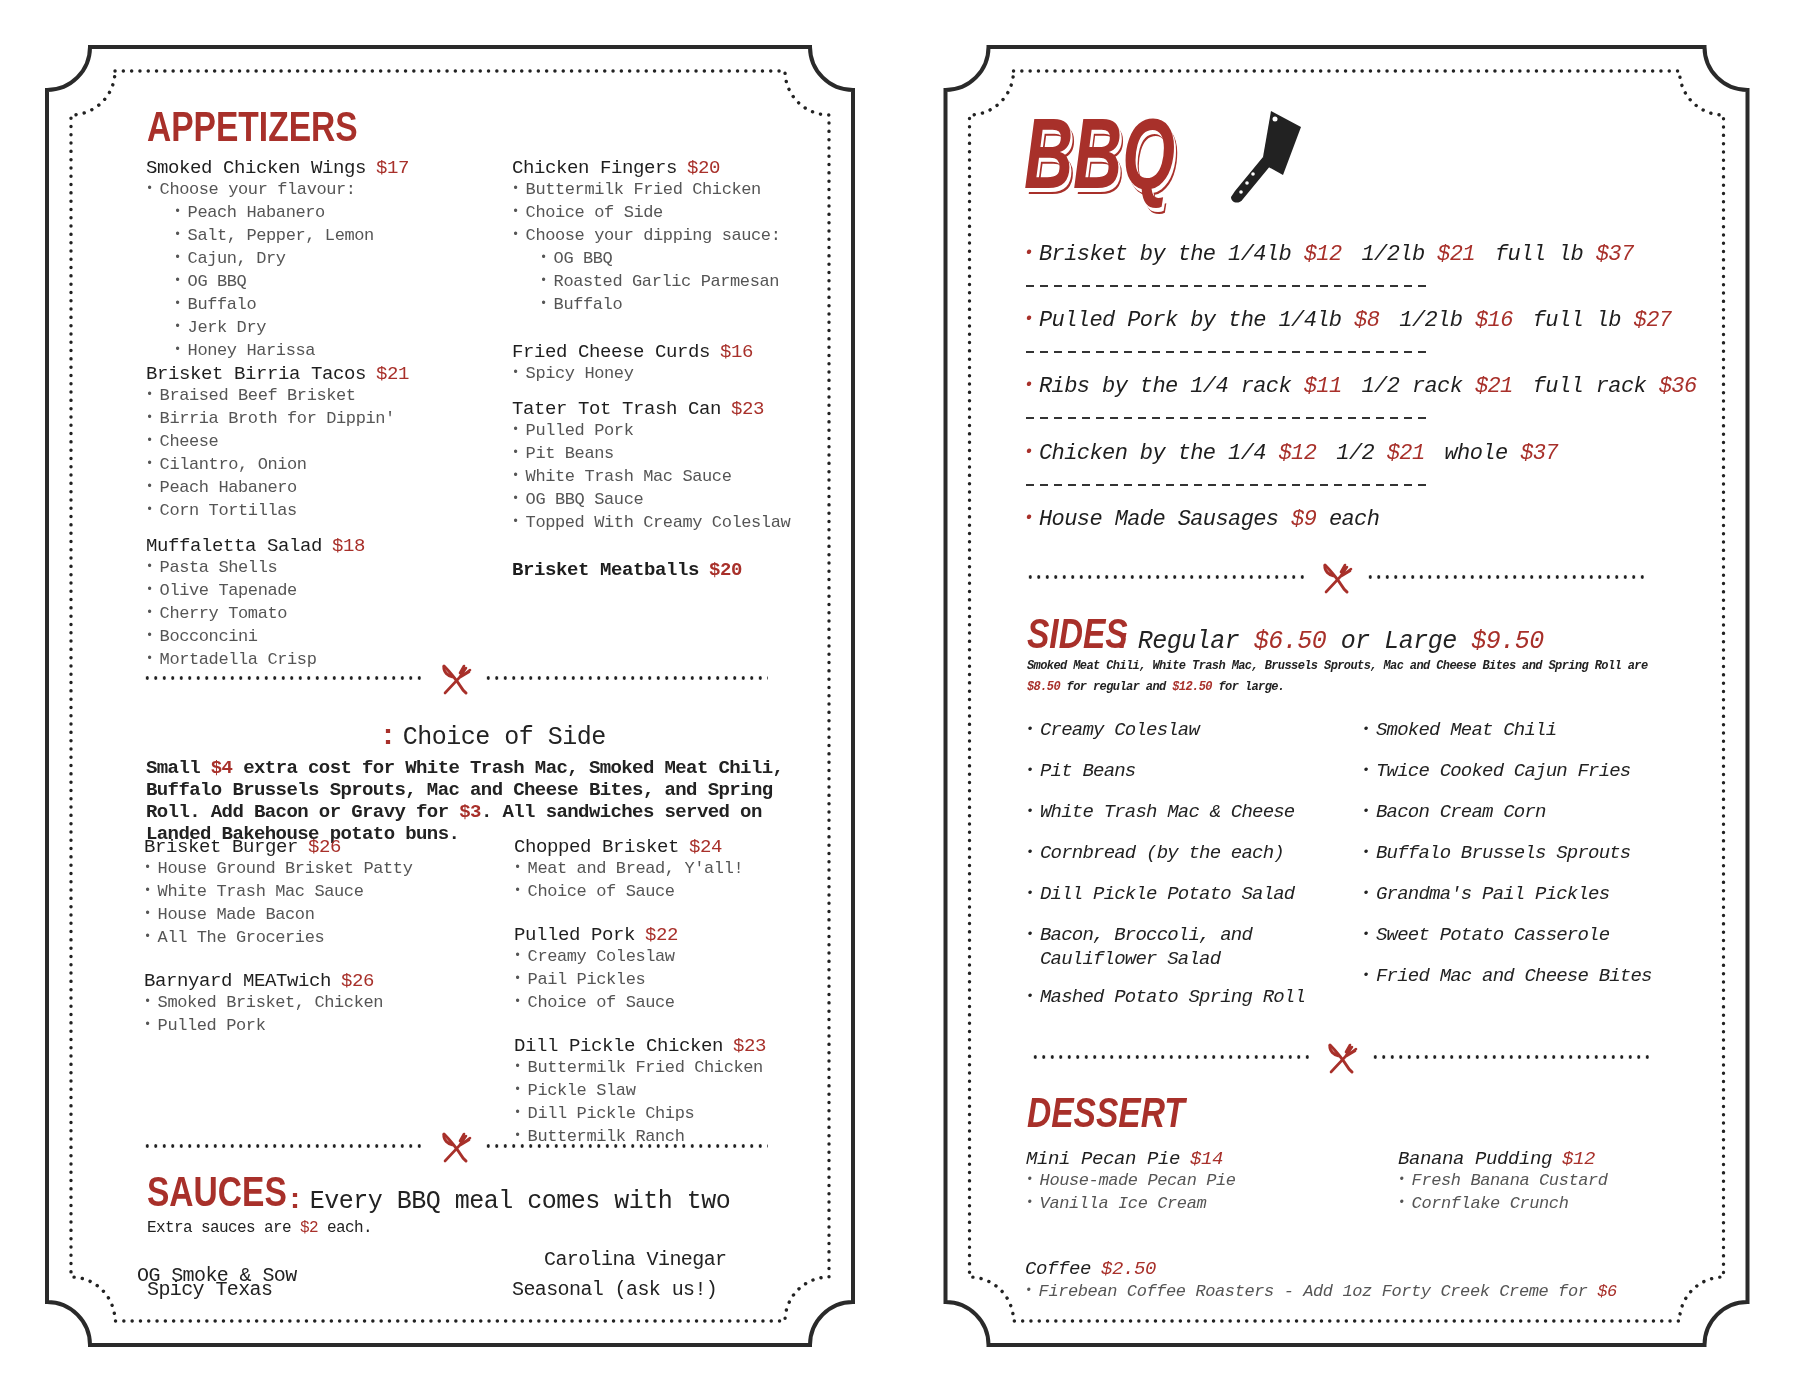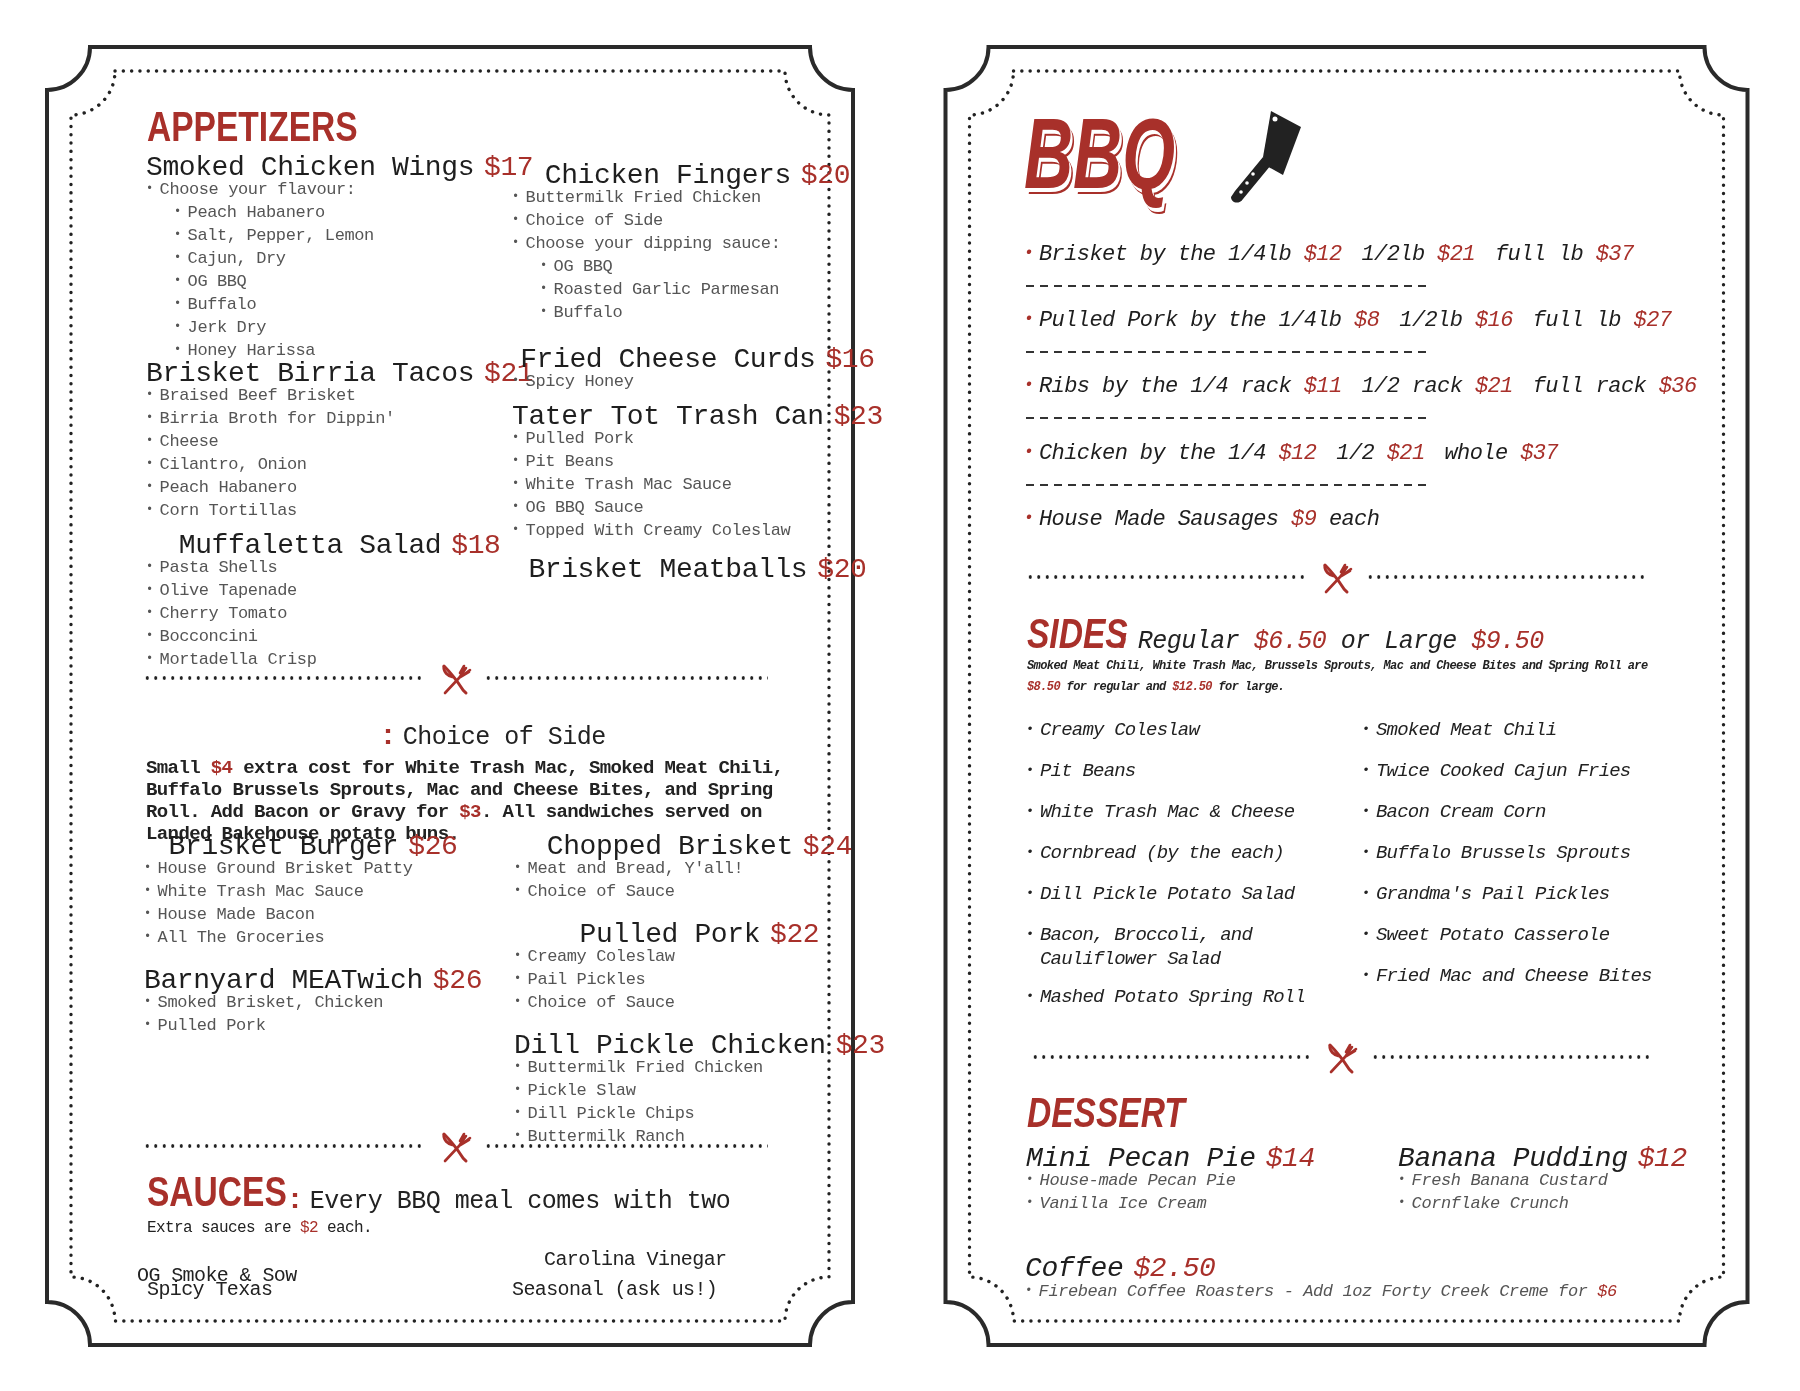--- a/index.html
+++ b/index.html
@@ -27,25 +27,24 @@
   .heading-sub {
     font-family: "Liberation Mono", monospace;
     font-size: 25px;
     color: #222;
     letter-spacing: -0.5px;
   }
   .colon { font-family: "Liberation Sans", sans-serif; font-weight: bold; color: #a8302a; font-size: 30px; }
 
   .item-title {
     font-family: "Liberation Mono", monospace;
-    font-size: 28px;
+    font-size: 19px;
     color: #1e1e1e;
     letter-spacing: -0.4px;
     line-height: 22px;
-    text-align: center;
   }
   .item-title .price { color: #a8302a; margin-left: 10px; }
   .bullets { list-style: none; }
   .bullets li {
     font-family: "Liberation Mono", monospace;
     font-size: 17px;
     color: #555;
     line-height: 22px;
     letter-spacing: -0.4px;
   }
@@ -141,21 +140,21 @@
         <ul class="bullets">
           <li>Pasta Shells</li>
           <li>Olive Tapenade</li>
           <li>Cherry Tomato</li>
           <li>Bocconcini</li>
           <li>Mortadella Crisp</li>
         </ul>
       </div>
     </div>
   <div class="abs" style="left:467px; top:112px;" id="app-col2">
-      <div style="margin-top: 8px;">
+      <div style="margin-top: 0px;">
         <div class="item-title"><span>Chicken Fingers</span><span class="price">$20</span></div>
         <ul class="bullets">
           <li>Buttermilk Fried Chicken</li>
           <li>Choice of Side</li>
           <li>Choose your dipping sauce:</li>
           <li class="sub">OG BBQ</li>
           <li class="sub">Roasted Garlic Parmesan</li>
           <li class="sub">Buffalo</li>
         </ul>
       </div>
@@ -168,21 +167,21 @@
       <div style="margin-top: 12px;">
         <div class="item-title"><span>Tater Tot Trash Can</span><span class="price">$23</span></div>
         <ul class="bullets">
           <li>Pulled Pork</li>
           <li>Pit Beans</li>
           <li>White Trash Mac Sauce</li>
           <li>OG BBQ Sauce</li>
           <li>Topped With Creamy Coleslaw</li>
         </ul>
       </div>
-      <div style="margin-top: 16px;">
+      <div style="margin-top: 24px; font-weight: bold;">
         <div class="item-title"><span>Brisket Meatballs</span><span class="price">$20</span></div>
       </div>
     </div>
 
   <div class="divider" style="left:98px; top:617px; width:625px;">
     <div class="dots" style="left:0; width:282px;"></div>
     <svg class="cutlery" style="left:296px;" viewBox="0 0 34 34">
       <path d="M5 4 C9 8 15 14 24 28 L27 31" stroke="#a8302a" stroke-width="3" fill="none" stroke-linecap="round"></path>
       <path d="M5 4 C4 10 9 14 14 15" stroke="#a8302a" stroke-width="3" fill="none"></path>
       <path d="M6 31 L20 16 M20 16 L27 6 M20 16 L30 10 M21 11 L25 4 M23 14 L31 8" stroke="#a8302a" stroke-width="2.6" fill="none" stroke-linecap="round"></path>

